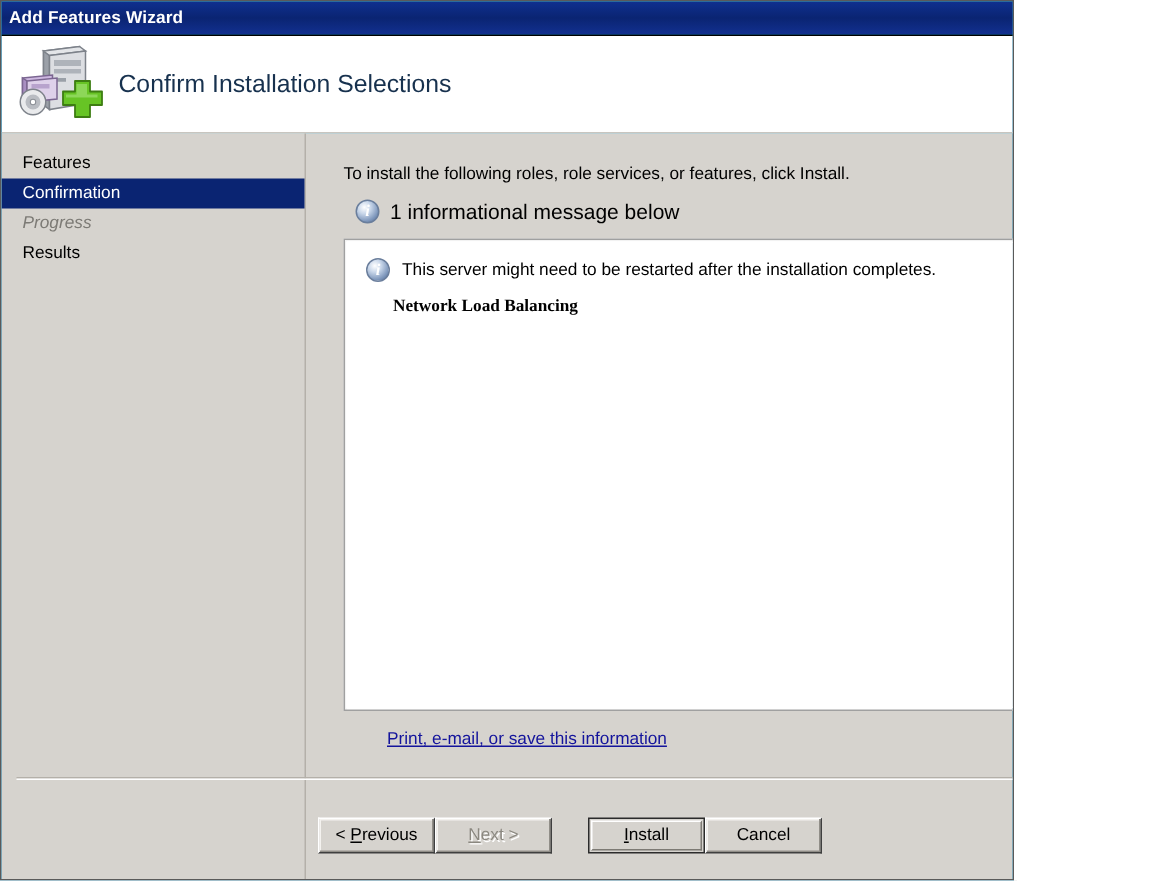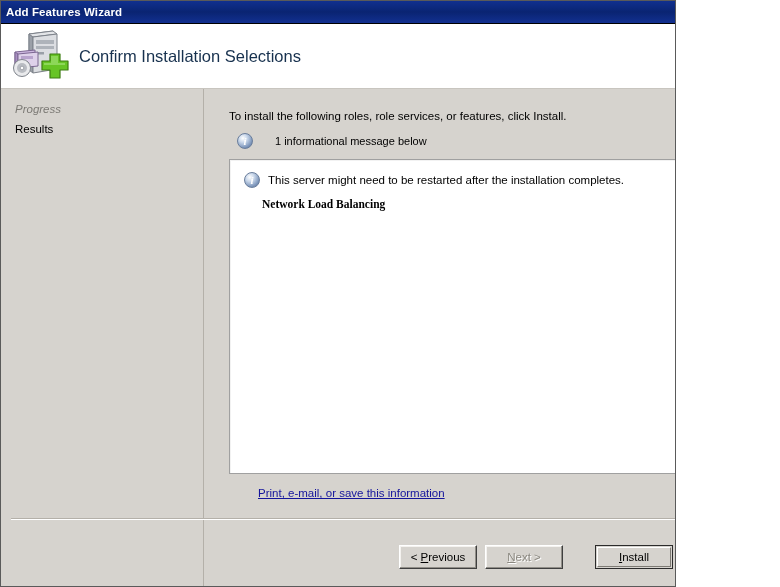--- a/index.html
+++ b/index.html
@@ -146,24 +146,23 @@
     white-space: nowrap;
   }
   #msg-row {
     position: absolute;
     left: 32px; top: 44px;
     display: flex;
     align-items: center;
     gap: 7px;
   }
   #msg-row .msg-text {
-    font-size: 11px;
+    font-size: 14px;
     color: #000;
     white-space: nowrap;
-    margin-left: 15px;
   }
 
   .info-icon {
     width: 16px;
     height: 16px;
     border-radius: 50%;
     background: radial-gradient(circle at 35% 30%, #ffffff 0%, #c9d7ea 32%, #7d96bb 70%, #51668c 100%);
     border: 1px solid #6a7e9c;
     box-sizing: border-box;
     display: inline-flex;
@@ -245,22 +244,21 @@
     left: 10px; top: 429px;
     width: 760px;
     height: 1px;
     background: #b4b0a9;
   }
   #buttons {
     position: absolute;
     left: 0; top: 544px;
     width: 780px;
     display: flex;
-    justify-content: flex-end;
-    gap: 8px;
+    justify-content: center;
     padding-right: 22px;
     box-sizing: border-box;
   }
   .btn {
     width: 78px;
     height: 24px;
     box-sizing: border-box;
     background: #d6d3ce;
     font-size: 11.5px;
     color: #000000;
@@ -334,20 +332,22 @@
         <polygon points="33,33 41,33 41,26 51,26 51,33 59,33 59,42 51,42 51,50 41,50 41,42 33,42" fill="#67c425" stroke="#3d7d12" stroke-width="1.2" stroke-linejoin="round"></polygon>
         <polygon points="35,35 42,35 42,28 49,28 49,35 56,35 56,37 35,37" fill="#9ade6b" opacity="0.75"></polygon>
       </svg>
     </div>
     <div id="header-title">Confirm Installation Selections</div>
   </div>
 
   <div id="body">
 
     <div id="sidebar">
+      <div class="nav-item">Features</div>
+      <div class="nav-item selected">Confirmation</div>
       <div class="nav-item dim">Progress</div>
       <div class="nav-item">Results</div>
     </div>
 
     <div id="main">
 
       <div id="intro-text">To install the following roles, role services, or features, click Install.</div>
 
       <div id="msg-row">
         <span class="info-icon">i</span>

